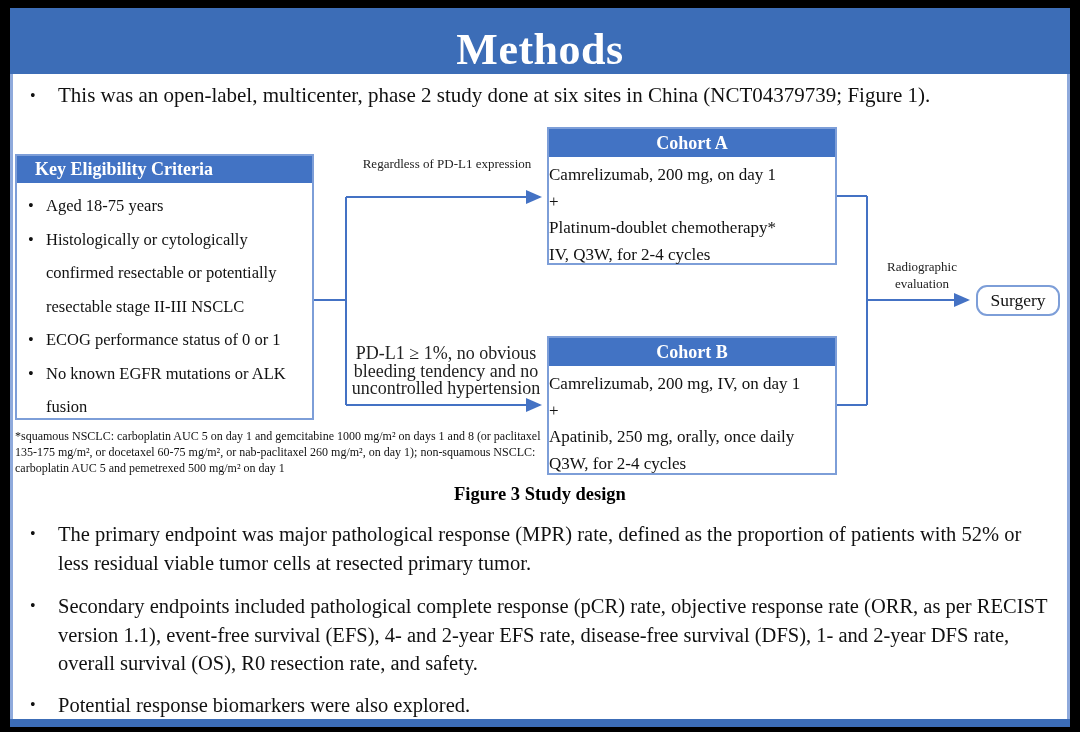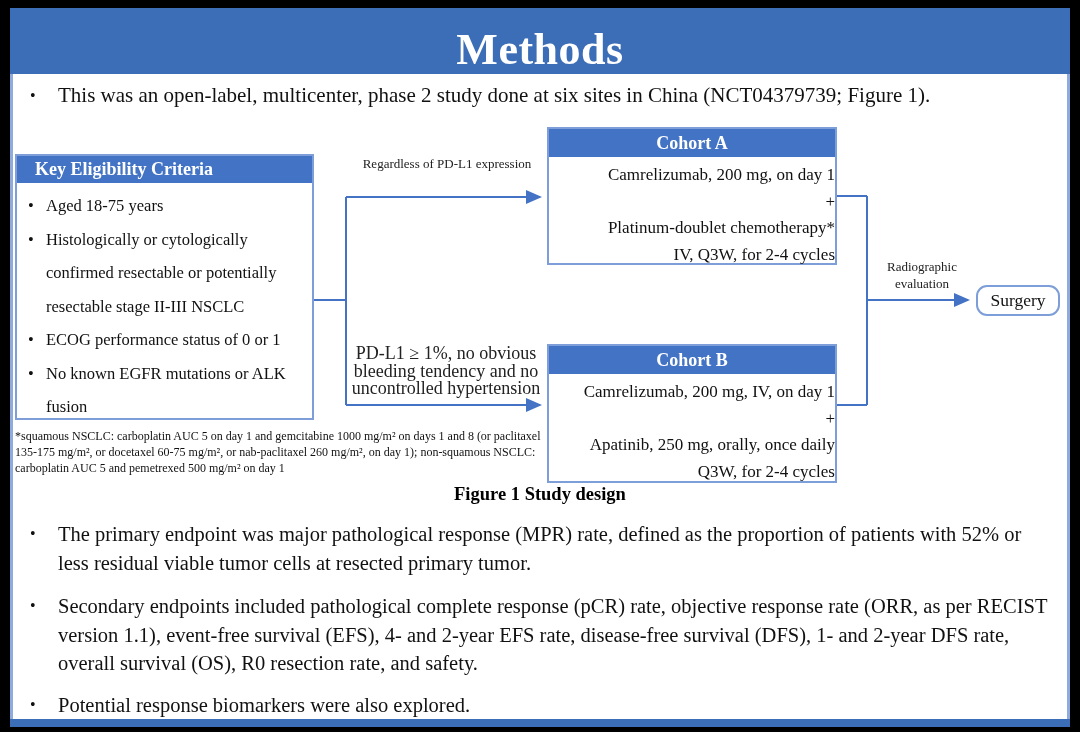--- a/index.html
+++ b/index.html
@@ -39,22 +39,22 @@
   }
   .elig{left:15px;top:154px;width:299px;height:266px;}
   .elig .box-header{height:27px;padding-left:18px;justify-content:flex-start;}
   .elig ul{margin:6px 0 0 0;padding:0;list-style:none;}
   .elig li{position:relative;font-size:16.5px;line-height:33.5px;padding-left:29px;padding-right:2px;color:#111;}
   .elig li .marker{position:absolute;left:11px;top:0;}
 
   .cohort{width:290px;}
   .cohort .box-header{height:28px;justify-content:center;}
   .cohort-a{left:547px;top:127px;height:138px;}
-  .cohort-b{left:547px;top:336px;height:139px;margin-top:8px;}
-  .cohort .box-body{padding-top:5px;text-align:right;font-size:17px;line-height:26.5px;color:#111;}
+  .cohort-b{left:547px;top:336px;height:139px;}
+  .cohort .box-body{padding-top:5px;text-align:left;font-size:17px;line-height:26.5px;color:#111;}
 
   .surgery{left:976px;top:285px;width:84px;height:31px;display:flex;align-items:center;justify-content:center;font-size:17.5px;color:#111;border-radius:11px;}
 
   .flow-label{position:absolute;text-align:center;color:#222;font-size:13px;line-height:16.5px;}
   .lbl-top{left:361px;top:156px;width:172px;}
   .lbl-bottom{left:350px;top:345px;width:192px;font-size:18px;line-height:17.5px;}
   .lbl-radio{left:872px;top:259px;width:100px;}
 
   .footnote{position:absolute;left:15px;top:429px;width:534px;font-size:12px;line-height:15.8px;color:#111;}
   .caption{position:absolute;left:0;top:484px;width:1080px;text-align:center;font-weight:bold;font-size:18.5px;color:#000;}
@@ -139,21 +139,21 @@
       <div>Q3W, for 2-4 cycles</div>
     </div>
   </div>
 
   <div class="flow-label lbl-radio">Radiographic evaluation</div>
   <div class="fig-box surgery">
     <span>Surgery</span>
   </div>
 
   <div class="footnote">*squamous NSCLC: carboplatin AUC 5 on day 1 and gemcitabine 1000 mg/m² on days 1 and 8 (or paclitaxel 135-175 mg/m², or docetaxel 60-75 mg/m², or nab-paclitaxel 260 mg/m², on day 1); non-squamous NSCLC: carboplatin AUC 5 and pemetrexed 500 mg/m² on day 1</div>
-  <div class="caption">Figure 1 Study design</div>
+  <div class="caption">Figure 3 Study design</div>
 
   <div class="bullet-line b2">
     <span class="marker">•</span>
     <span class="btxt">The primary endpoint was major pathological response (MPR) rate, defined as the proportion of patients with 52% or less residual viable tumor cells at resected primary tumor.</span>
   </div>
   <div class="bullet-line b3">
     <span class="marker">•</span>
     <span class="btxt">Secondary endpoints included pathological complete response (pCR) rate, objective response rate (ORR, as per RECIST version 1.1), event-free survival (EFS), 4- and 2-year EFS rate, disease-free survival (DFS), 1- and 2-year DFS rate, overall survival (OS), R0 resection rate, and safety.</span>
   </div>
   <div class="bullet-line b4">

